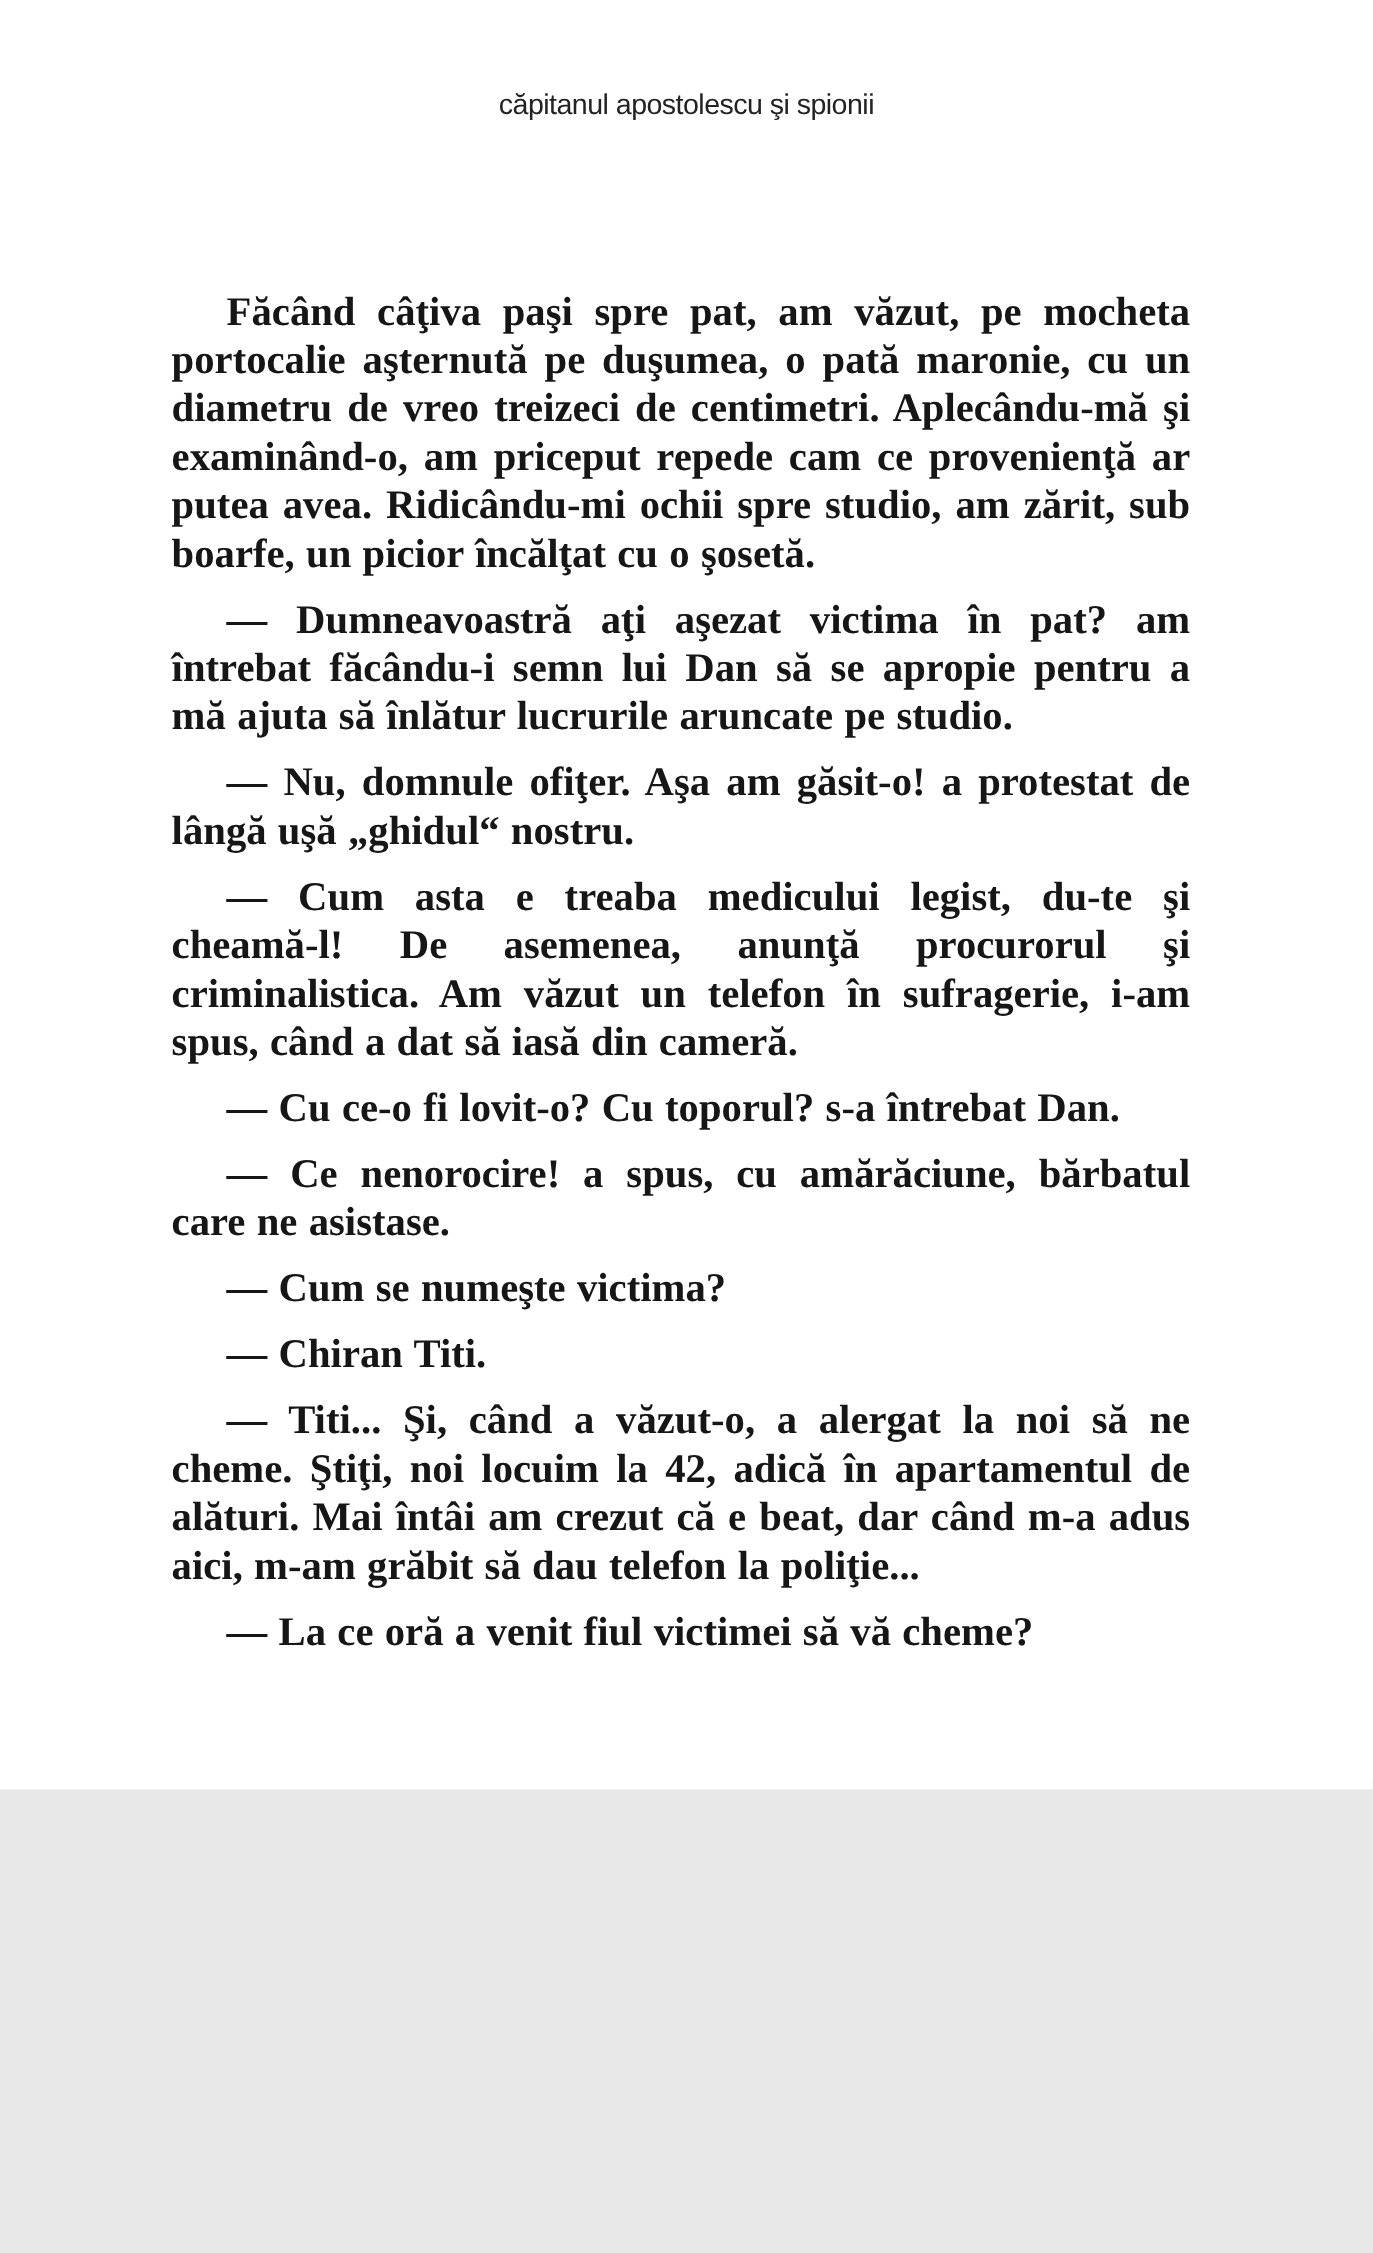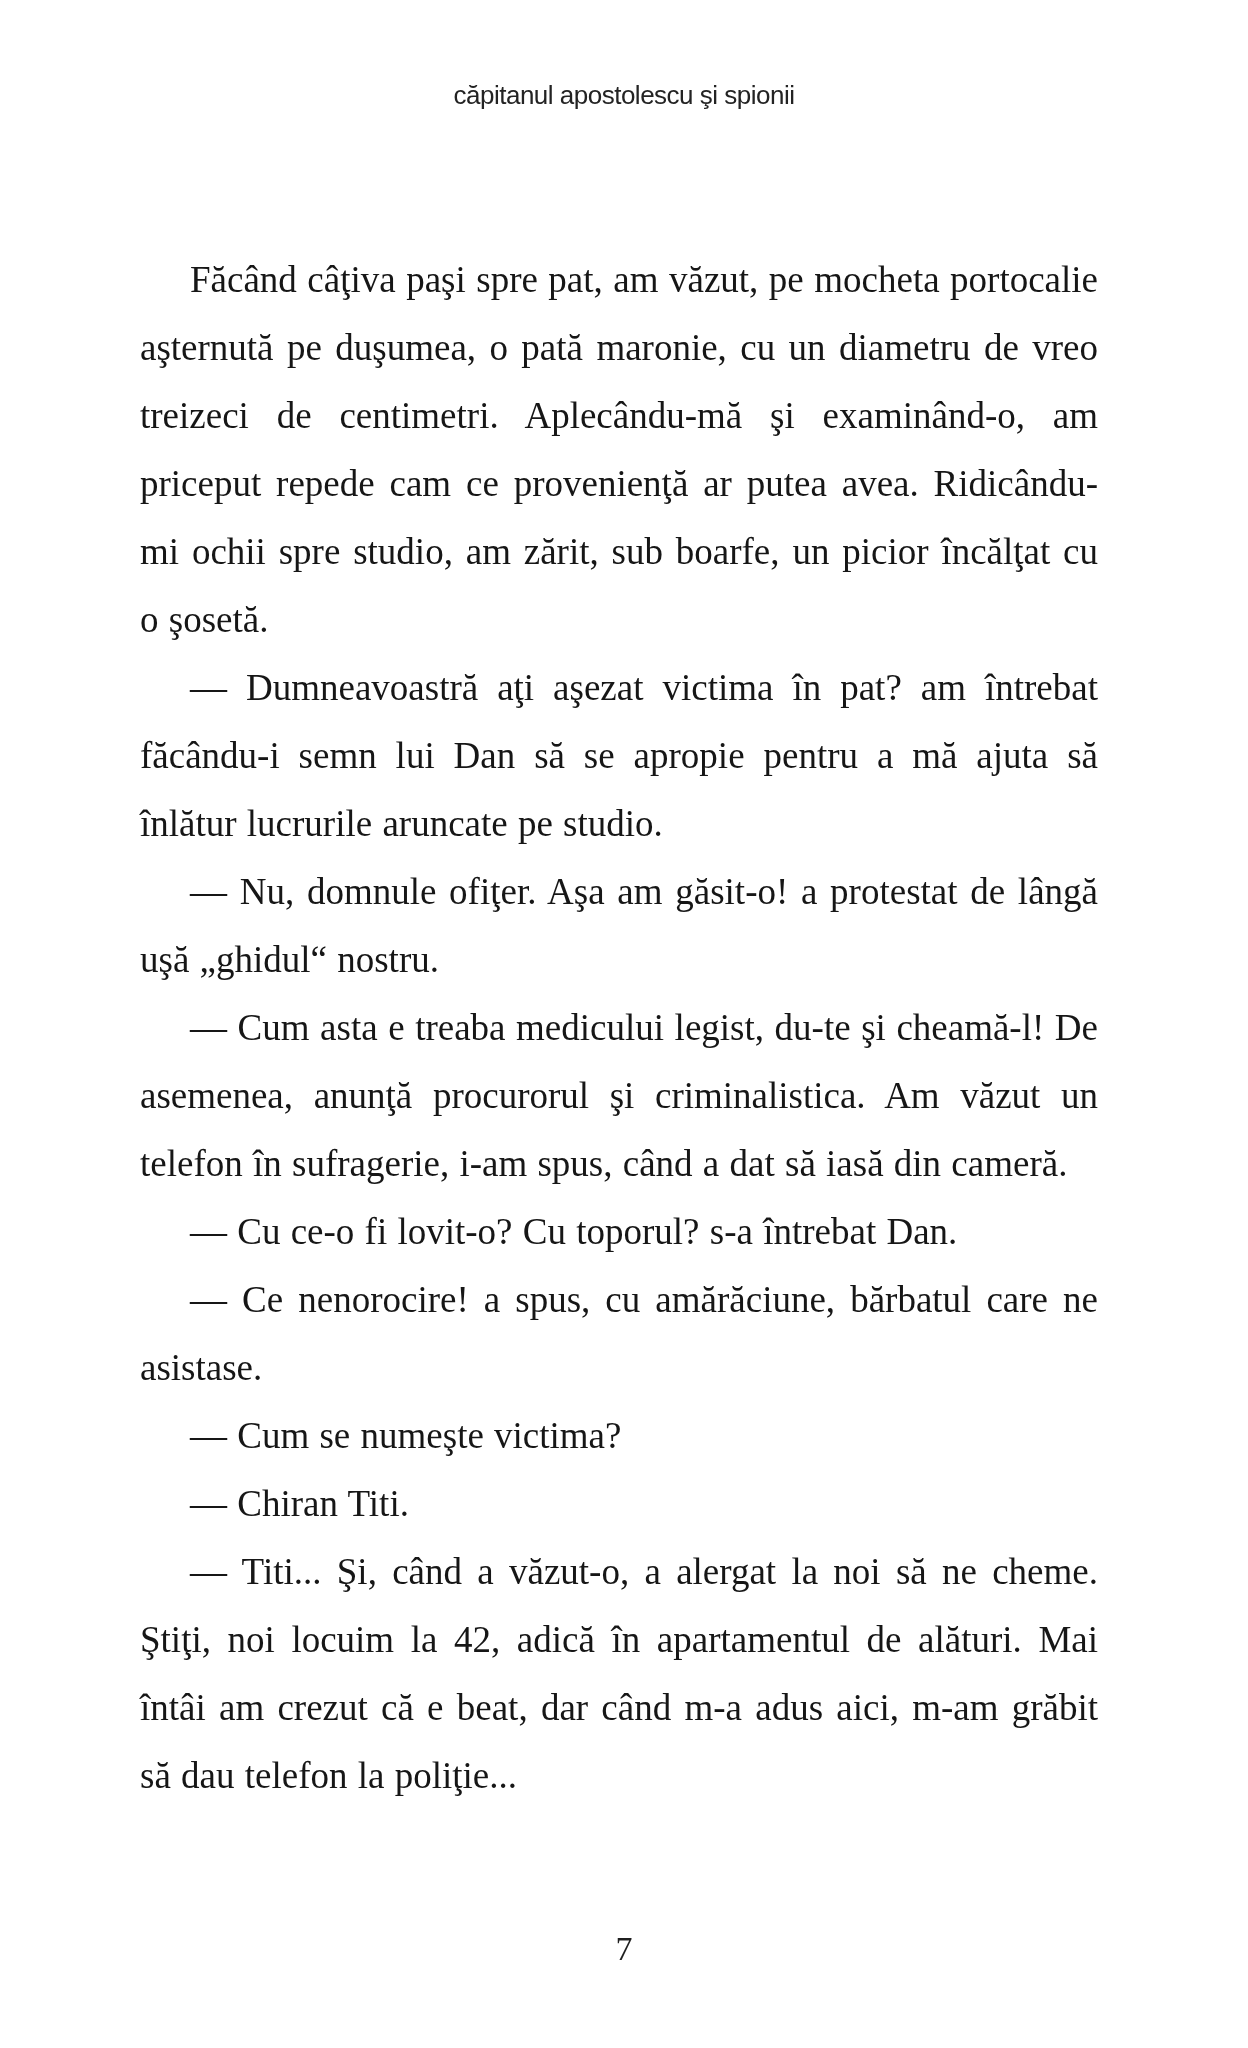--- a/index.html
+++ b/index.html
@@ -3,21 +3,21 @@
 <meta charset="utf-8">
 <style>
   html, body {
     margin: 0;
     padding: 0;
     background: #e8e8e8;
   }
   .book-page {
     position: relative;
     width: 1248px;
-    height: 2048px;
+    height: 1627px;
     margin: 0 auto;
     background: #ffffff;
     font-family: "Liberation Serif", serif;
     color: #1a1a1a;
     overflow: hidden;
   }
   .running-header {
     position: absolute;
     top: 80px;
     left: 0;
@@ -30,27 +30,28 @@
     color: #232323;
   }
   .text-block {
     position: absolute;
     top: 246px;
     left: 140px;
     width: 958px;
     color: #161616;
   }
   .para {
-    margin: 0;
+    margin: 16px;
     padding: 0;
     text-align: justify;
     text-indent: 50px;
     font-size: 37px;
-    line-height: 68px;
+    line-height: 44px;
     word-spacing: 1px;
+    font-weight: bold;
   }
   .page-number {
     position: absolute;
     top: 1930px;
     left: 0;
     right: 0;
     text-align: center;
     font-family: "Liberation Serif", serif;
     font-size: 34px;
     color: #1f1f1f;
@@ -66,17 +67,18 @@
   <div class="text-block">
     <p class="para">Făcând câţiva paşi spre pat, am văzut, pe mocheta portocalie aşternută pe duşumea, o pată maronie, cu un diametru de vreo treizeci de centimetri. Aplecându-mă şi examinând-o, am priceput repede cam ce provenienţă ar putea avea. Ridicându-mi ochii spre studio, am zărit, sub boarfe, un picior încălţat cu o şosetă.</p>
     <p class="para">— Dumneavoastră aţi aşezat victima în pat? am întrebat făcându-i semn lui Dan să se apropie pentru a mă ajuta să înlătur lucrurile aruncate pe studio.</p>
     <p class="para">— Nu, domnule ofiţer. Aşa am găsit-o! a protestat de lângă uşă „ghidul“ nostru.</p>
     <p class="para">— Cum asta e treaba medicului legist, du-te şi cheamă-l! De asemenea, anunţă procurorul şi criminalistica. Am văzut un telefon în sufragerie, i-am spus, când a dat să iasă din cameră.</p>
     <p class="para">— Cu ce-o fi lovit-o? Cu toporul? s-a întrebat Dan.</p>
     <p class="para">— Ce nenorocire! a spus, cu amărăciune, bărbatul care ne asistase.</p>
     <p class="para">— Cum se numeşte victima?</p>
     <p class="para">— Chiran Titi.</p>
     <p class="para">— Titi... Şi, când a văzut-o, a alergat la noi să ne cheme. Ştiţi, noi locuim la 42, adică în apartamentul de alături. Mai întâi am crezut că e beat, dar când m-a adus aici, m-am grăbit să dau telefon la poliţie...</p>
+    <p class="para">— La ce oră a venit fiul victimei să vă cheme?</p>
   </div>
 
   <div class="page-number">7</div>
 
 </div>
 
 </body></html>

